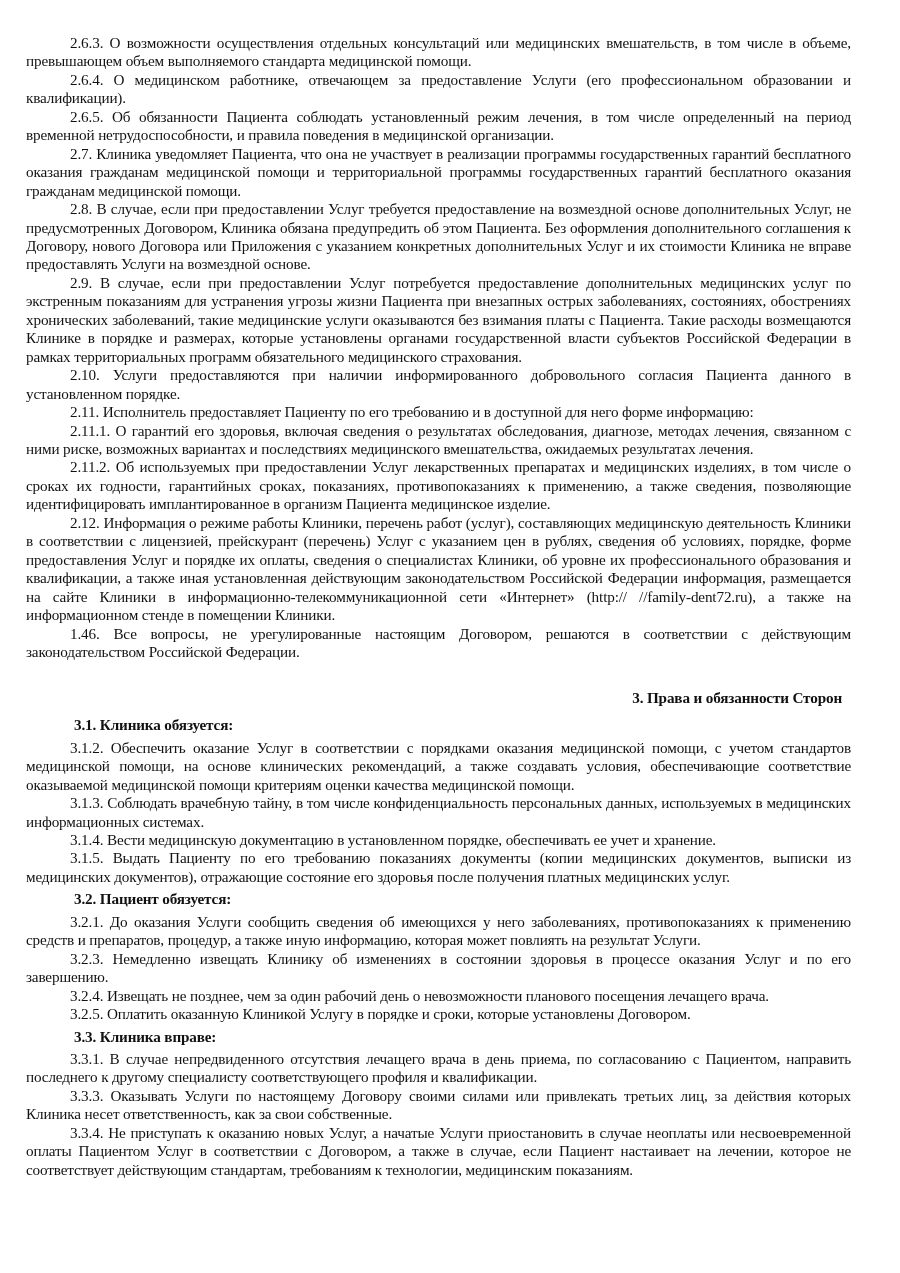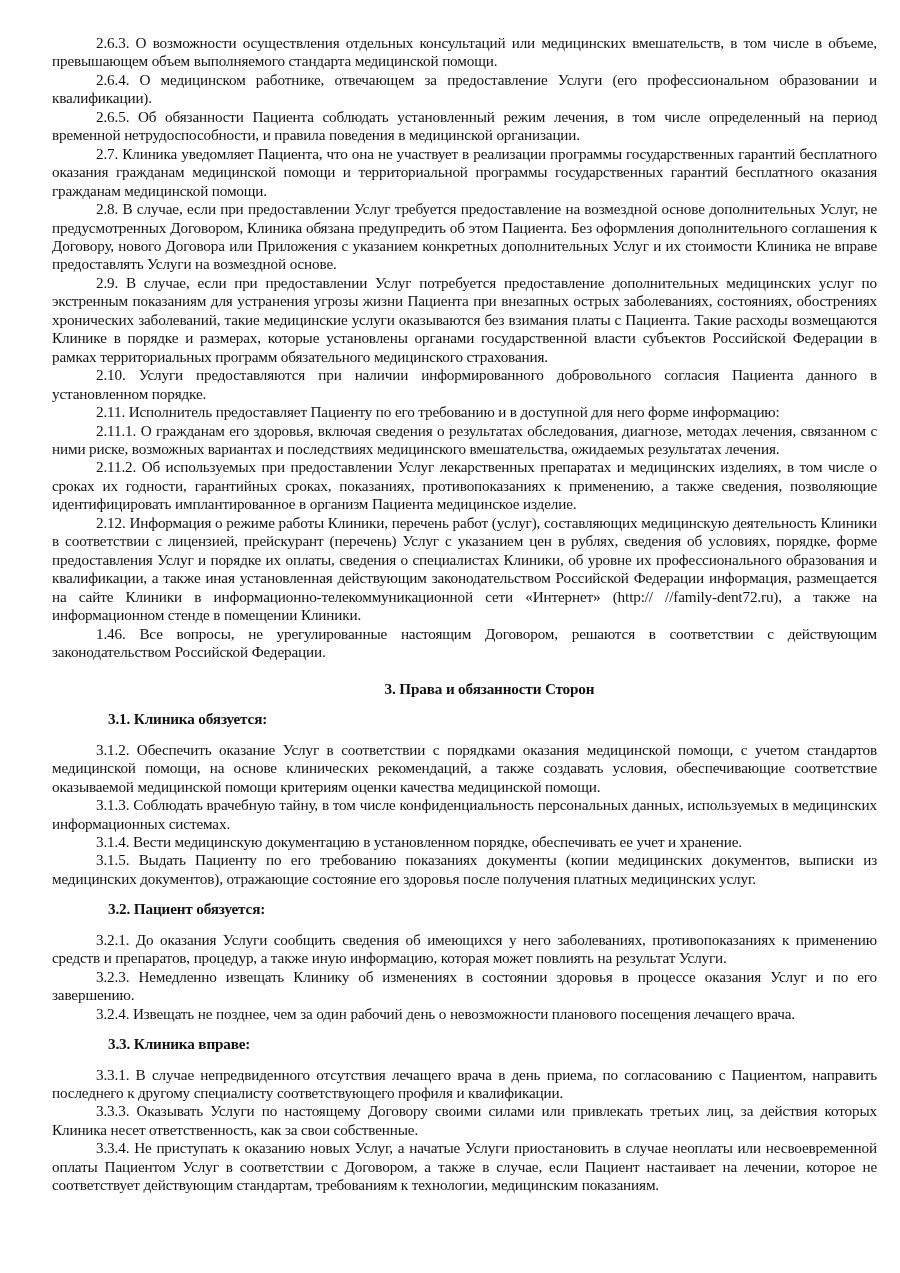--- a/index.html
+++ b/index.html
@@ -1,75 +1,76 @@
 <!DOCTYPE html>
 <html><head>
 <meta charset="utf-8">
 <style>
   html, body { margin: 0; padding: 0; background: #ffffff; }
   body { width: 900px; height: 1273px; overflow: hidden; position: relative; }
   .page {
     position: absolute;
-    left: 52px;
+    left: 26px;
     top: 34px;
     width: 825px;
     font-family: "Liberation Serif", "DejaVu Serif", serif;
     font-size: 15.2px;
     line-height: 18.45px;
     color: #111111;
     letter-spacing: -0.15px;
   }
   .p {
     margin: 0;
     text-indent: 44px;
     text-align: justify;
     text-align-last: left;
   }
   .sub {
-    margin: 12px;
+    margin: 4px;
     text-indent: 44px;
     font-weight: bold;
   }
   .section-gap { height: 18.45px; }
   .heading {
-    margin: 0;
-    text-align: center;
+    margin: 9px;
+    text-align: right;
     font-weight: bold;
     padding-left: 50px;
   }
 </style>
 </head>
 <body>
 
 <div class="page">
   <p class="p">2.6.3. О возможности осуществления отдельных консультаций или медицинских вмешательств, в том числе в объеме, превышающем объем выполняемого стандарта медицинской помощи.</p>
   <p class="p">2.6.4. О медицинском работнике, отвечающем за предоставление Услуги (его профессиональном образовании и квалификации).</p>
   <p class="p">2.6.5. Об обязанности Пациента соблюдать установленный режим лечения, в том числе определенный на период временной нетрудоспособности, и правила поведения в медицинской организации.</p>
   <p class="p">2.7. Клиника уведомляет Пациента, что она не участвует в реализации программы государственных гарантий бесплатного оказания гражданам медицинской помощи и территориальной программы государственных гарантий бесплатного оказания гражданам медицинской помощи.</p>
   <p class="p">2.8. В случае, если при предоставлении Услуг требуется предоставление на возмездной основе дополнительных Услуг, не предусмотренных Договором, Клиника обязана предупредить об этом Пациента. Без оформления дополнительного соглашения к Договору, нового Договора или Приложения с указанием конкретных дополнительных Услуг и их стоимости Клиника не вправе предоставлять Услуги на возмездной основе.</p>
   <p class="p">2.9. В случае, если при предоставлении Услуг потребуется предоставление дополнительных медицинских услуг по экстренным показаниям для устранения угрозы жизни Пациента при внезапных острых заболеваниях, состояниях, обострениях хронических заболеваний, такие медицинские услуги оказываются без взимания платы с Пациента. Такие расходы возмещаются Клинике в порядке и размерах, которые установлены органами государственной власти субъектов Российской Федерации в рамках территориальных программ обязательного медицинского страхования.</p>
   <p class="p">2.10. Услуги предоставляются при наличии информированного добровольного согласия Пациента данного в установленном порядке.</p>
   <p class="p">2.11. Исполнитель предоставляет Пациенту по его требованию и в доступной для него форме информацию:</p>
-  <p class="p">2.11.1. О гражданам его здоровья, включая сведения о результатах обследования, диагнозе, методах лечения, связанном с ними риске, возможных вариантах и последствиях медицинского вмешательства, ожидаемых результатах лечения.</p>
+  <p class="p">2.11.1. О гарантий его здоровья, включая сведения о результатах обследования, диагнозе, методах лечения, связанном с ними риске, возможных вариантах и последствиях медицинского вмешательства, ожидаемых результатах лечения.</p>
   <p class="p">2.11.2. Об используемых при предоставлении Услуг лекарственных препаратах и медицинских изделиях, в том числе о сроках их годности, гарантийных сроках, показаниях, противопоказаниях к применению, а также сведения, позволяющие идентифицировать имплантированное в организм Пациента медицинское изделие.</p>
   <p class="p">2.12. Информация о режиме работы Клиники, перечень работ (услуг), составляющих медицинскую деятельность Клиники в соответствии с лицензией, прейскурант (перечень) Услуг с указанием цен в рублях, сведения об условиях, порядке, форме предоставления Услуг и порядке их оплаты, сведения о специалистах Клиники, об уровне их профессионального образования и квалификации, а также иная установленная действующим законодательством Российской Федерации информация, размещается на сайте Клиники в информационно-телекоммуникационной сети «Интернет» (http:// //family-dent72.ru), а также на информационном стенде в помещении Клиники.</p>
   <p class="p">1.46. Все вопросы, не урегулированные настоящим Договором, решаются в соответствии с действующим законодательством Российской Федерации.</p>
 
   <div class="section-gap"></div>
 
   <p class="heading">3. Права и обязанности Сторон</p>
 
   <p class="sub">3.1. Клиника обязуется:</p>
   <p class="p">3.1.2. Обеспечить оказание Услуг в соответствии с порядками оказания медицинской помощи, с учетом стандартов медицинской помощи, на основе клинических рекомендаций, а также создавать условия, обеспечивающие соответствие оказываемой медицинской помощи критериям оценки качества медицинской помощи.</p>
   <p class="p">3.1.3. Соблюдать врачебную тайну, в том числе конфиденциальность персональных данных, используемых в медицинских информационных системах.</p>
   <p class="p">3.1.4. Вести медицинскую документацию в установленном порядке, обеспечивать ее учет и хранение.</p>
   <p class="p">3.1.5. Выдать Пациенту по его требованию показаниях документы (копии медицинских документов, выписки из медицинских документов), отражающие состояние его здоровья после получения платных медицинских услуг.</p>
 
   <p class="sub">3.2. Пациент обязуется:</p>
   <p class="p">3.2.1. До оказания Услуги сообщить сведения об имеющихся у него заболеваниях, противопоказаниях к применению средств и препаратов, процедур, а также иную информацию, которая может повлиять на результат Услуги.</p>
   <p class="p">3.2.3. Немедленно извещать Клинику об изменениях в состоянии здоровья в процессе оказания Услуг и по его завершению.</p>
   <p class="p">3.2.4. Извещать не позднее, чем за один рабочий день о невозможности планового посещения лечащего врача.</p>
+  <p class="p">3.2.5. Оплатить оказанную Клиникой Услугу в порядке и сроки, которые установлены Договором.</p>
 
   <p class="sub">3.3. Клиника вправе:</p>
   <p class="p">3.3.1. В случае непредвиденного отсутствия лечащего врача в день приема, по согласованию с Пациентом, направить последнего к другому специалисту соответствующего профиля и квалификации.</p>
   <p class="p">3.3.3. Оказывать Услуги по настоящему Договору своими силами или привлекать третьих лиц, за действия которых Клиника несет ответственность, как за свои собственные.</p>
   <p class="p">3.3.4. Не приступать к оказанию новых Услуг, а начатые Услуги приостановить в случае неоплаты или несвоевременной оплаты Пациентом Услуг в соответствии с Договором, а также в случае, если Пациент настаивает на лечении, которое не соответствует действующим стандартам, требованиям к технологии, медицинским показаниям.</p>
 </div>
 
 </body></html>

